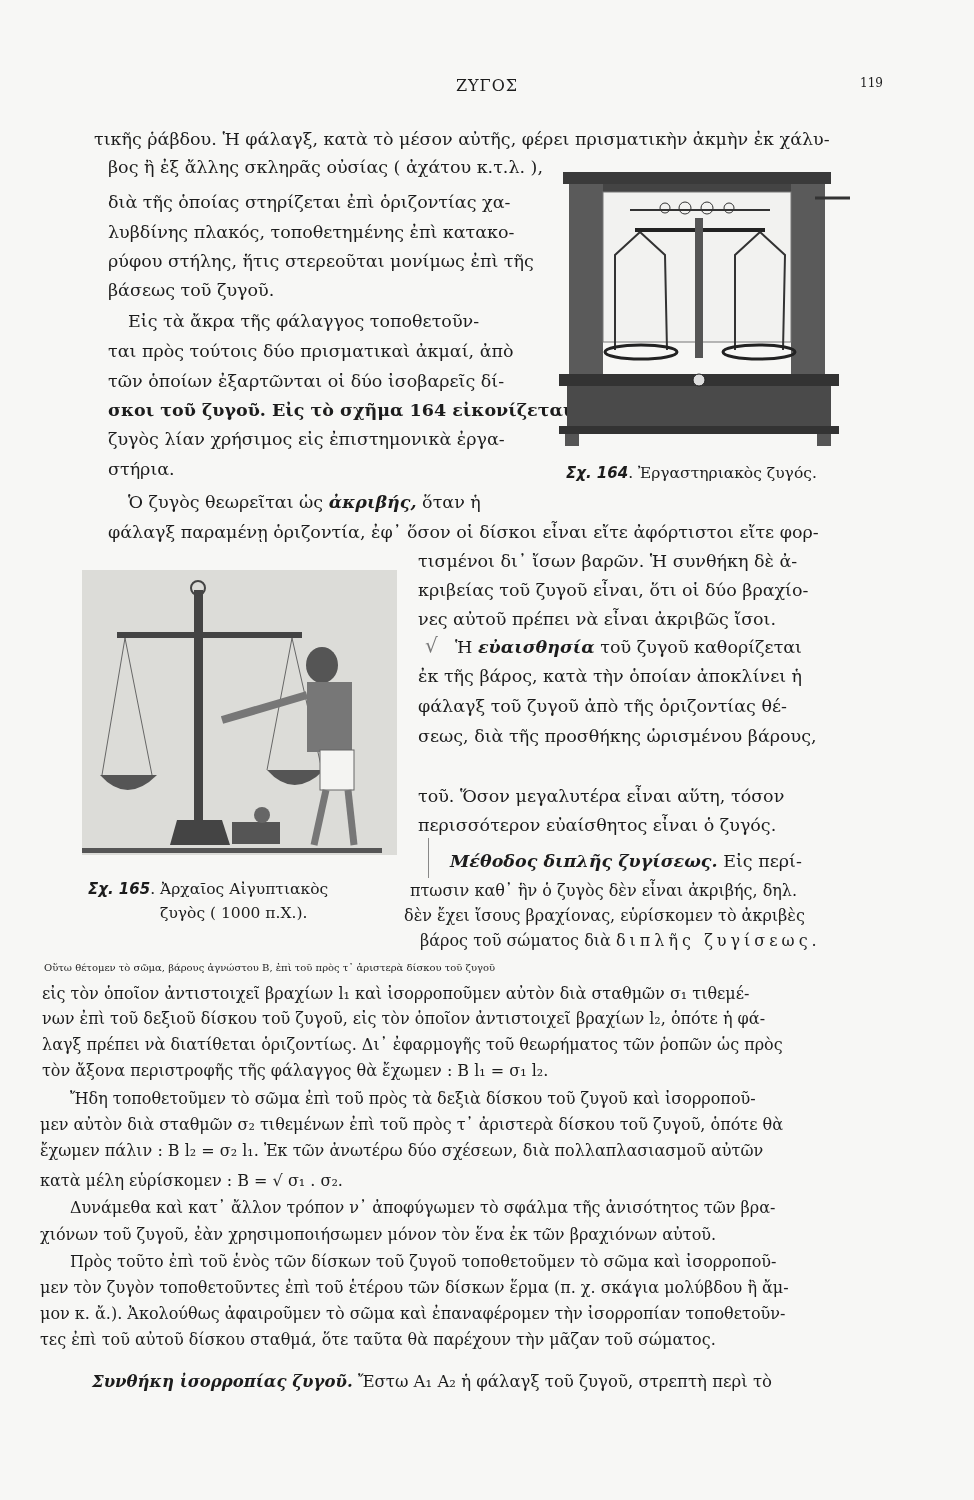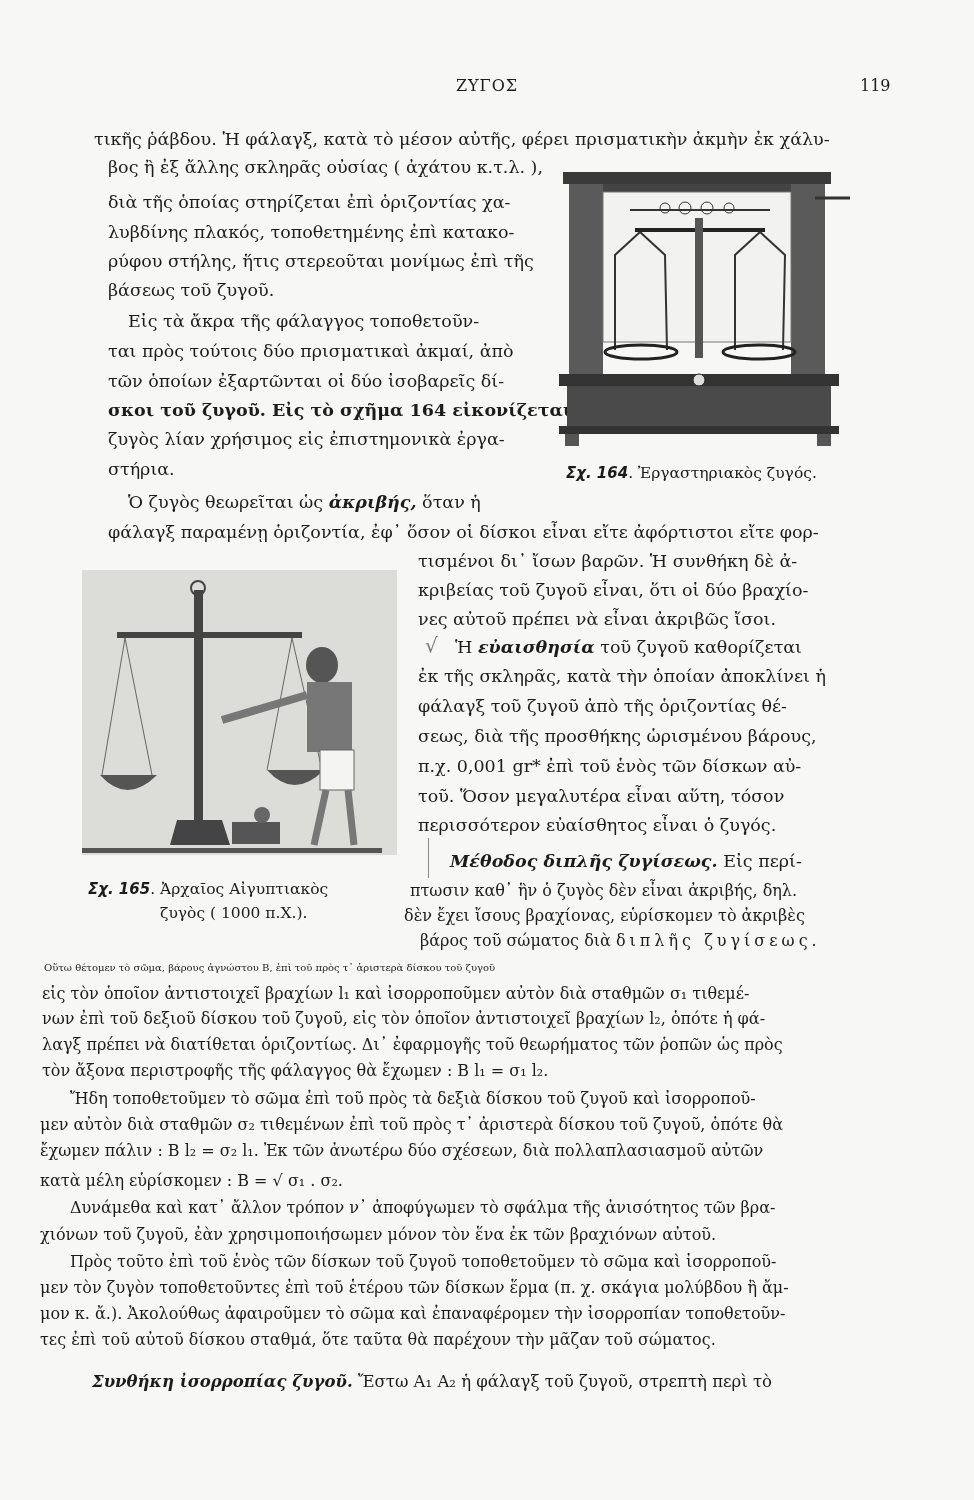--- a/index.html
+++ b/index.html
@@ -1,20 +1,20 @@
 <!DOCTYPE html>
 <html><head>
 <meta charset="utf-8">
 <style>
   html, body { margin:0; padding:0; }
   body { width:974px; height:1500px; background:#f7f7f5; position:relative; overflow:hidden;
          font-family:"DejaVu Serif", "Liberation Serif", serif; color:#1c1c1c; }
   .page { position:absolute; inset:0; }
   .header-title { position:absolute; top:76px; left:0; width:974px; text-align:center; font-size:16px; letter-spacing:1px; }
-  .page-number { position:absolute; top:76px; left:860px; font-size:16px; }
+  .page-number { position:absolute; top:76px; left:860px; font-size:12px; }
   .line { position:absolute; font-size:17.5px; white-space:nowrap; line-height:22px; }
   .bold { font-weight:bold; font-style:italic; }
   .spaced { letter-spacing:4px; }
   .caption { position:absolute; font-size:15.5px; white-space:nowrap; }
   .caption .fig { font-family:"DejaVu Sans", sans-serif; font-style:italic; font-weight:bold; font-size:15px; }
   .figure { position:absolute; }
   .checkmark { position:absolute; color:#777; font-size:20px; font-family:"DejaVu Sans", sans-serif; }
   .vline { position:absolute; width:1px; background:#888; }
 </style>
 </head>
@@ -100,24 +100,23 @@
   </svg>
   <div class="caption" style="top:880px;left:88px;">
     <span class="fig">Σχ. 165</span><span>. Ἀρχαῖος Αἰγυπτιακὸς</span>
   </div>
   <div class="caption" style="top:904px;left:160px;">ζυγὸς ( 1000 π.Χ.).</div>
 
   <div class="checkmark" style="top:633px;left:425px;">√</div>
   <div class="line" style="top:636px;left:455px;">
     <span>Ἡ </span><span class="bold">εὐαισθησία</span><span> τοῦ ζυγοῦ καθορίζεται</span>
   </div>
-  <div class="line" style="top:665px;left:418px;">ἐκ τῆς σκληρᾶς, κατὰ τὴν ὁποίαν ἀποκλίνει ἡ</div>
+  <div class="line" style="top:665px;left:418px;">ἐκ τῆς βάρος, κατὰ τὴν ὁποίαν ἀποκλίνει ἡ</div>
   <div class="line" style="top:695px;left:418px;">φάλαγξ τοῦ ζυγοῦ ἀπὸ τῆς ὁριζοντίας θέ-</div>
   <div class="line" style="top:725px;left:418px;">σεως, διὰ τῆς προσθήκης ὡρισμένου βάρους,</div>
-  <div class="line" style="top:755px;left:418px;">π.χ. 0,001 gr* ἐπὶ τοῦ ἑνὸς τῶν δίσκων αὐ-</div>
   <div class="line" style="top:785px;left:418px;">τοῦ. Ὅσον μεγαλυτέρα εἶναι αὕτη, τόσον</div>
   <div class="line" style="top:814px;left:418px;">περισσότερον εὐαίσθητος εἶναι ὁ ζυγός.</div>
 
   <div class="vline" style="top:838px;left:428px;height:40px;"></div>
   <div class="line" style="top:850px;left:450px;">
     <span class="bold">Μέθοδος διπλῆς ζυγίσεως.</span><span> Εἰς περί-</span>
   </div>
   <div class="line" style="top:880px;left:410px;font-size:16px;">πτωσιν καθ᾿ ἣν ὁ ζυγὸς δὲν εἶναι ἀκριβής, δηλ.</div>
   <div class="line" style="top:905px;left:404px;font-size:16px;">δὲν ἔχει ἴσους βραχίονας, εὑρίσκομεν τὸ ἀκριβὲς</div>
   <div class="line" style="top:930px;left:420px;font-size:16px;">

